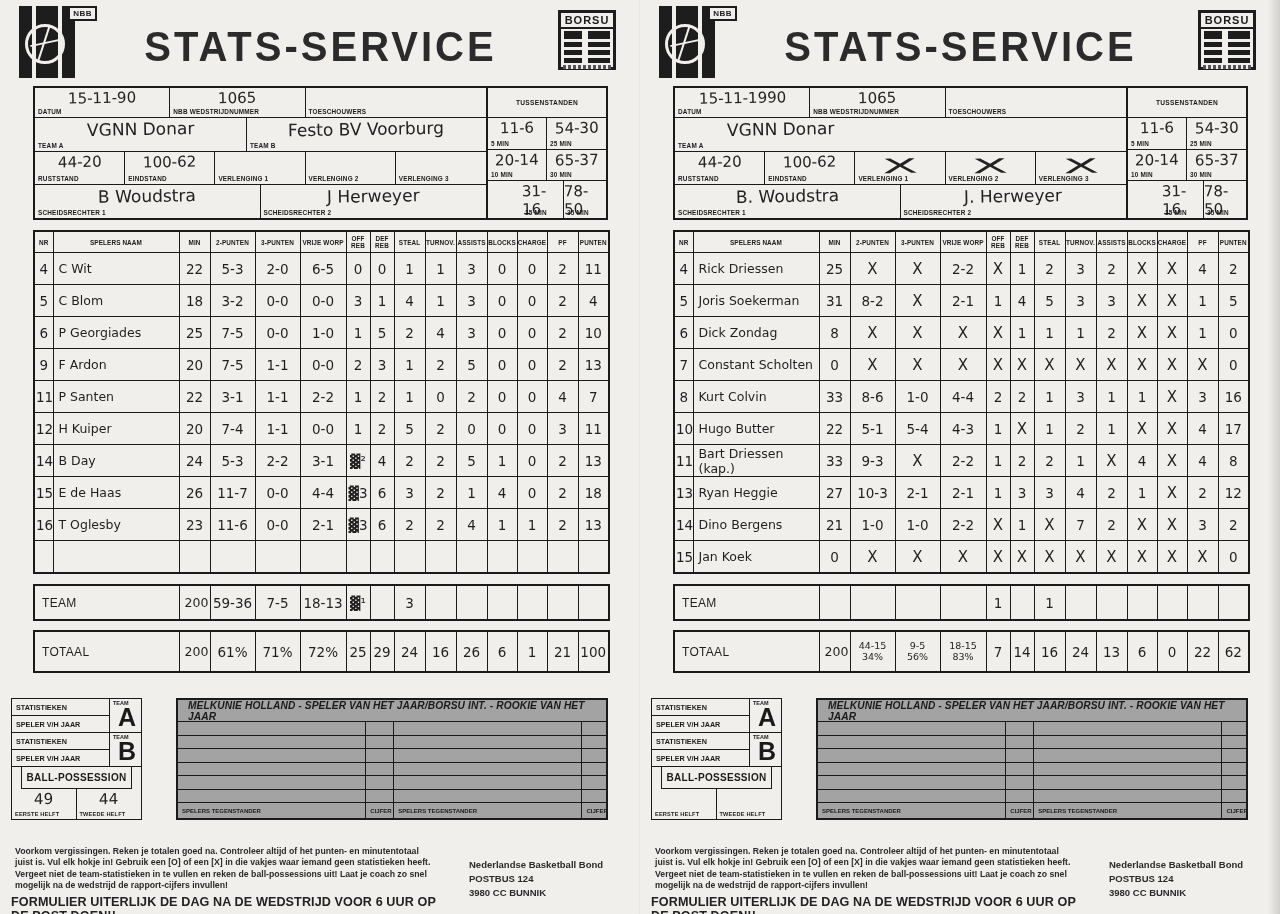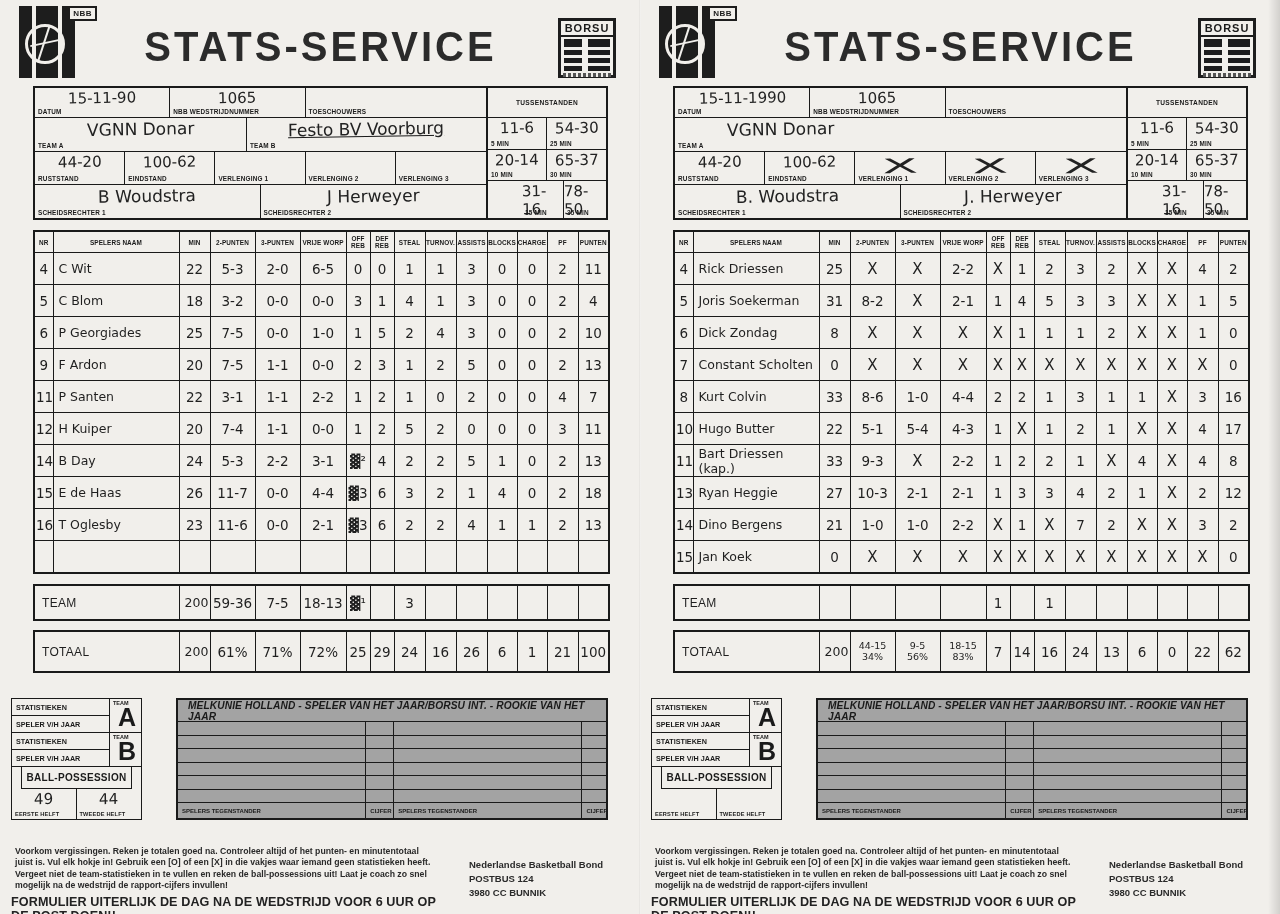--- a/index.html
+++ b/index.html
@@ -13,37 +13,37 @@
   .nbb-logo{position:absolute;left:-14px;top:0;width:72px;height:72px;}
   .nbb-bar{position:absolute;top:0;height:72px;background:#1d1d1d;}
   .nbb-b1{left:0;width:13px;}
   .nbb-b2{left:17px;width:22px;}
   .nbb-b3{left:43px;width:13px;}
   .nbb-ball{position:absolute;left:6px;top:18px;width:40px;height:40px;border:3px solid #f1efeb;border-radius:50%;box-sizing:border-box;}
   .nbb-ball::before{content:"";position:absolute;left:15px;top:-2px;width:2px;height:36px;background:#f1efeb;transform:rotate(18deg);}
   .nbb-ball::after{content:"";position:absolute;left:2px;top:15px;width:30px;height:2px;background:#f1efeb;transform:rotate(-12deg);}
   .nbb-tag{position:absolute;right:-6px;top:0;background:#f1efeb;border:2px solid #1d1d1d;font-size:8px;font-weight:bold;padding:1px 3px;letter-spacing:.5px;}
   .title{position:absolute;left:0;right:0;top:18px;text-align:center;font-size:40px;font-weight:900;letter-spacing:3px;color:#2b2b2b;font-family:"Liberation Sans",sans-serif;transform:scaleY(1.05);}
-  .borsu{position:absolute;right:-8px;top:12px;width:58px;height:60px;border:3px solid #1d1d1d;box-sizing:border-box;background:#f1efeb;}
+  .borsu{position:absolute;right:-8px;top:4px;width:58px;height:60px;border:3px solid #1d1d1d;box-sizing:border-box;background:#f1efeb;}
   .borsu-word{font-size:11px;font-weight:900;text-align:center;letter-spacing:1px;border-bottom:2px solid #1d1d1d;padding:1px 0;}
   .borsu-art{position:relative;height:32px;margin:2px 3px;background:#1d1d1d;}
   .borsu-art::before{content:"";position:absolute;left:18px;top:0;width:6px;height:32px;background:#f1efeb;}
   .borsu-art::after{content:"";position:absolute;left:0;top:8px;width:100%;height:3px;background:#f1efeb;box-shadow:0 8px 0 #f1efeb,0 16px 0 #f1efeb;}
   .borsu-sub{height:4px;margin:0 2px;background:repeating-linear-gradient(90deg,#555 0 3px,#f1efeb 3px 5px);}
   
   .info{display:flex;border:2px solid #1a1a1a;height:130px;margin-top:4px;}
   .info-main{flex:1;display:flex;flex-direction:column;border-right:2px solid #1a1a1a;}
   .irow{display:flex;border-bottom:1.5px solid #1a1a1a;box-sizing:border-box;}
   .irow:last-child{border-bottom:none;}
   .icell{position:relative;border-right:1.5px solid #1a1a1a;box-sizing:border-box;display:flex;align-items:flex-start;justify-content:center;}
   .icell:last-child{border-right:none;}
   .flabel{position:absolute;left:3px;bottom:2px;font-size:6.4px;font-weight:bold;letter-spacing:.2px;white-space:nowrap;}
   .r1{height:30px;} .r2{height:34px;} .r3{height:33px;} .r4{height:33px;flex:1;}
   .c-datum{width:30%;} .c-num{width:30%;} .c-toe{width:40%;}
-  .c-teama{width:47%;} .c-teamb{width:53%;text-decoration:underline;}
+  .c-teama{width:47%;} .c-teamb{width:53%;}
   .c-v{width:20%;}
   .c-sr{width:50%;}
   .info-tussen{width:118px;display:flex;flex-direction:column;}
   .t-head{height:30px;border-bottom:1.5px solid #1a1a1a;font-size:6.6px;font-weight:bold;display:flex;align-items:center;justify-content:center;letter-spacing:.3px;box-sizing:border-box;}
   .t-row{flex:1;display:flex;border-bottom:1.5px solid #1a1a1a;box-sizing:border-box;}
   .t-row:last-child{border-bottom:none;padding-left:34px;}
   .t-cell{position:relative;width:50%;border-right:1.5px solid #1a1a1a;box-sizing:border-box;display:flex;align-items:flex-start;justify-content:center;}
   .t-cell:last-child{border-right:none;}
   
   .hand{font-family:"DejaVu Sans",sans-serif;font-size:15px;color:#222;margin-top:1px;transform:rotate(-1deg);}

